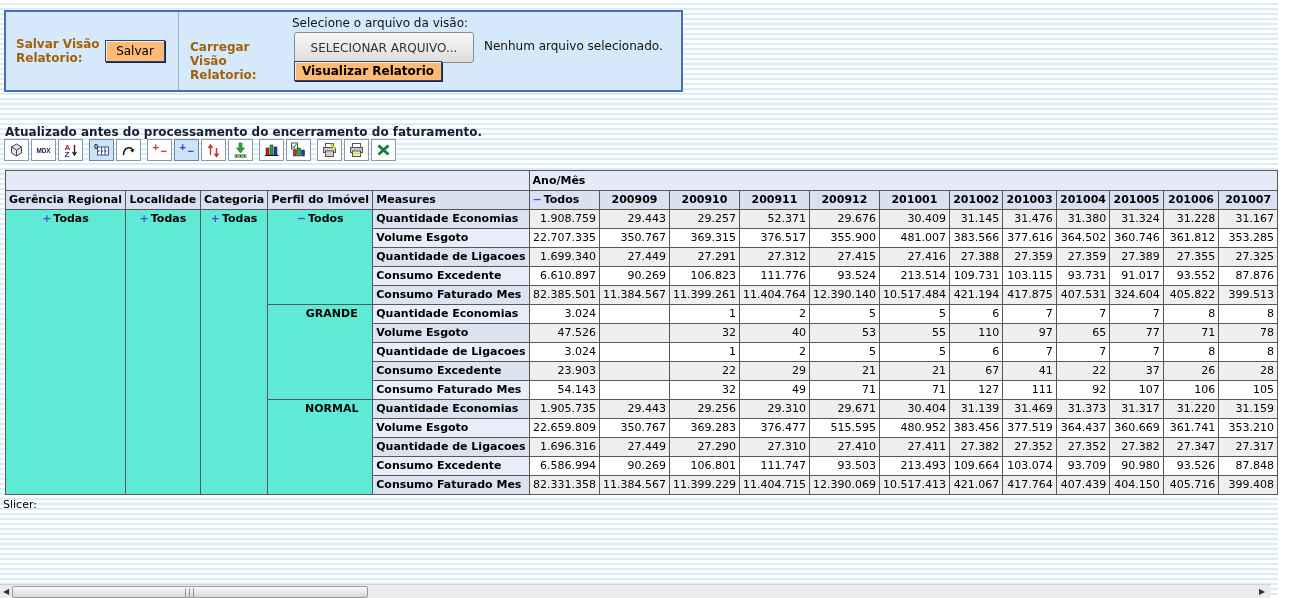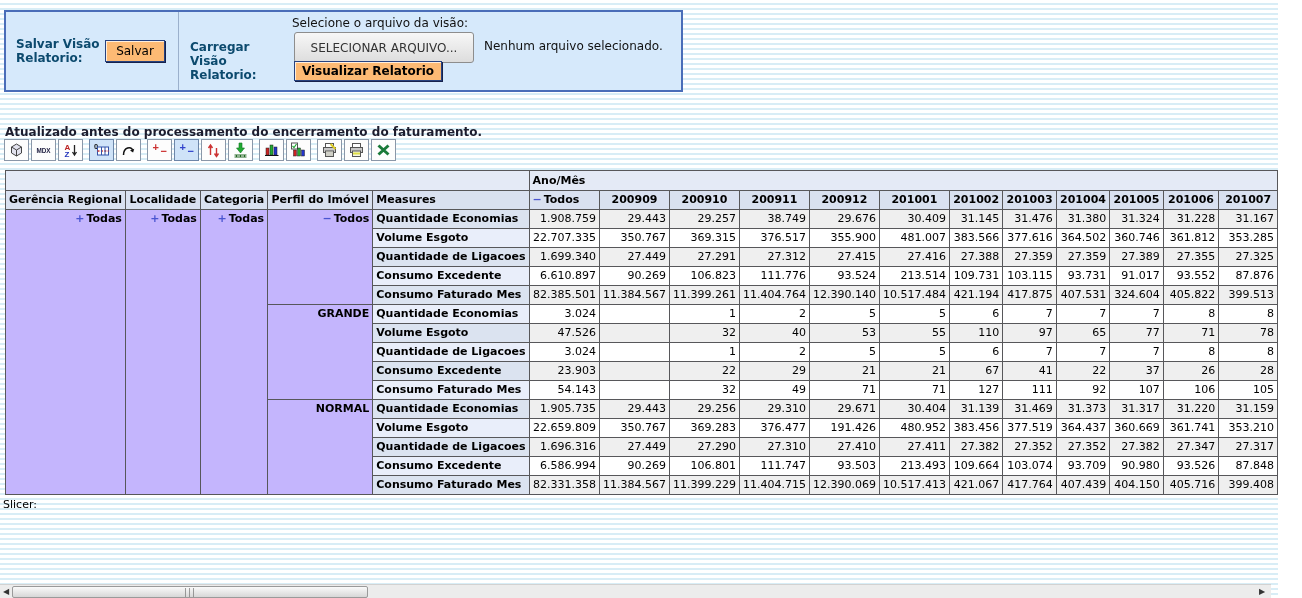--- a/index.html
+++ b/index.html
@@ -5,21 +5,21 @@
   html,body{margin:0;padding:0;background:#fff;}
   .page{position:relative;width:1302px;height:598px;overflow:hidden;background:#fff;
         font-family:"DejaVu Sans","Liberation Sans",sans-serif;}
   .stripes{position:absolute;left:0;top:0;width:1278px;height:598px;
         background:repeating-linear-gradient(180deg,#ffffff 0px,#ffffff 3px,#d8edf6 3px,#d8edf6 5px);}
 
   
   .panel{position:absolute;left:4px;top:10px;width:679px;height:82px;box-sizing:border-box;
          background:#d6e9fb;border:2px solid #4a6db8;}
   .panel-divider{position:absolute;left:172px;top:0px;width:1px;height:78px;background:#9bb0cc;}
-  .lbl{font-weight:bold;font-size:12px;color:#0c4a6e;line-height:14px;}
+  .lbl{font-weight:bold;font-size:12px;color:#a16207;line-height:14px;}
   .save-label{position:absolute;left:10px;top:25px;width:88px;}
   .load-label{position:absolute;left:184px;top:28px;width:100px;}
   .btn-blue{background:#fdba74;border:1px solid #27427f;
             box-shadow:1px 1px 0 #16224d, inset 1px 1px 0 rgba(255,255,255,.75);
             font-size:12px;color:#000;font-family:inherit;cursor:pointer;}
   .save-btn{position:absolute;left:99px;top:28px;width:60px;height:22px;}
   .file-prompt{position:absolute;left:286px;top:4px;font-size:12px;color:#111;}
   .file-btn{position:absolute;left:288px;top:20px;width:180px;height:31px;
             background:linear-gradient(#f7f7f7,#dddddd);border:1px solid #8d8d8d;border-radius:3px;
             font-size:12px;color:#333;font-family:inherit;cursor:pointer;}
@@ -41,21 +41,21 @@
 
   
   .table-wrap{position:absolute;left:5px;top:170px;width:1273px;height:326px;overflow:hidden;}
   table.pivot{border-collapse:collapse;table-layout:fixed;font-size:11px;color:#000;}
   .pivot td,.pivot th{border:1px solid #57575a;padding:2px 3px;height:15px;line-height:14px;
           overflow:hidden;white-space:nowrap;box-sizing:border-box;}
   .corner{background:#e4eaf6;}
   .anomes{background:#e4eaf6;font-weight:bold;text-align:left;padding-left:5px;}
   .hdr{background:#d9e1f0;font-weight:bold;text-align:center;}
   .hdr.left{text-align:left;}
-  .member{background:#c4b5fd;font-weight:bold;text-align:right;vertical-align:top;}
+  .member{background:#5eead4;font-weight:bold;text-align:center;vertical-align:top;}
   .member.indent1{padding-left:26px;}
   .mlabel{font-weight:bold;text-align:left;padding-left:4px;}
   .mlabel-a{background:#dbe3f0;}
   .mlabel-b{background:#e9eefa;}
   .dcell{text-align:right;padding-right:4px;}
   .data-a{background:#efefef;}
   .data-b{background:#ffffff;}
   .drill{color:#4a55d0;font-weight:bold;margin-right:2px;cursor:pointer;}
 
   .slicer{position:absolute;left:3px;top:498px;font-size:11px;color:#000;}
@@ -276,21 +276,21 @@
         <tbody>
           <tr style="height:19px">
             <td class="member" rowspan="15"><span class="drill">+</span>Todas</td>
             <td class="member" rowspan="15"><span class="drill">+</span>Todas</td>
             <td class="member" rowspan="15"><span class="drill">+</span>Todas</td>
             <td class="member" rowspan="5"><span class="drill">−</span>Todos</td>
             <td class="mlabel mlabel-a">Quantidade Economias</td>
             <td class="dcell data-a">1.908.759</td>
             <td class="dcell data-a">29.443</td>
             <td class="dcell data-a">29.257</td>
-            <td class="dcell data-a">38.749</td>
+            <td class="dcell data-a">52.371</td>
             <td class="dcell data-a">29.676</td>
             <td class="dcell data-a">30.409</td>
             <td class="dcell data-a">31.145</td>
             <td class="dcell data-a">31.476</td>
             <td class="dcell data-a">31.380</td>
             <td class="dcell data-a">31.324</td>
             <td class="dcell data-a">31.228</td>
             <td class="dcell data-a">31.167</td>
           </tr>
           <tr style="height:19px">
@@ -444,21 +444,21 @@
             <td class="dcell data-a">31.317</td>
             <td class="dcell data-a">31.220</td>
             <td class="dcell data-a">31.159</td>
           </tr>
           <tr style="height:19px">
             <td class="mlabel mlabel-b">Volume Esgoto</td>
             <td class="dcell data-b">22.659.809</td>
             <td class="dcell data-b">350.767</td>
             <td class="dcell data-b">369.283</td>
             <td class="dcell data-b">376.477</td>
-            <td class="dcell data-b">191.426</td>
+            <td class="dcell data-b">515.595</td>
             <td class="dcell data-b">480.952</td>
             <td class="dcell data-b">383.456</td>
             <td class="dcell data-b">377.519</td>
             <td class="dcell data-b">364.437</td>
             <td class="dcell data-b">360.669</td>
             <td class="dcell data-b">361.741</td>
             <td class="dcell data-b">353.210</td>
           </tr>
           <tr style="height:19px">
             <td class="mlabel mlabel-a">Quantidade de Ligacoes</td>

